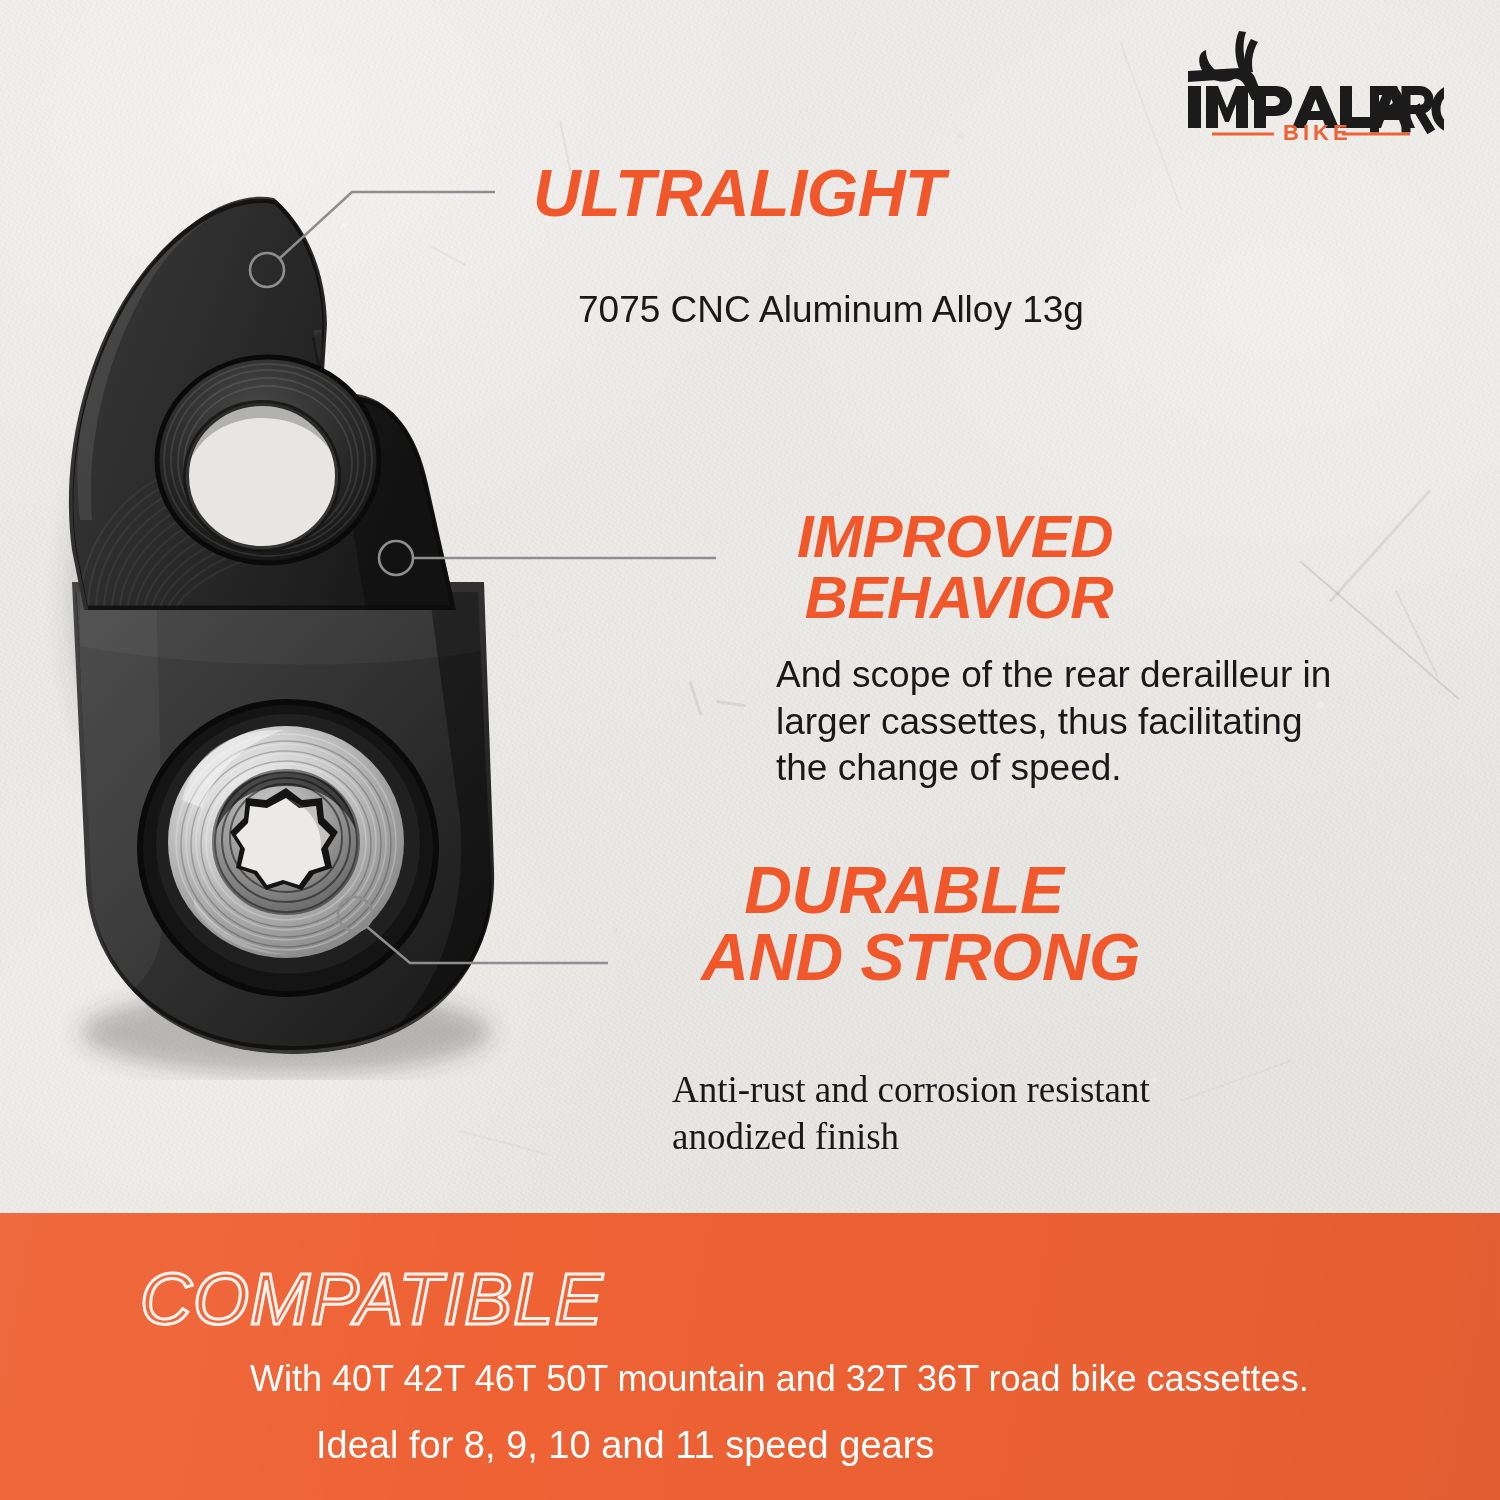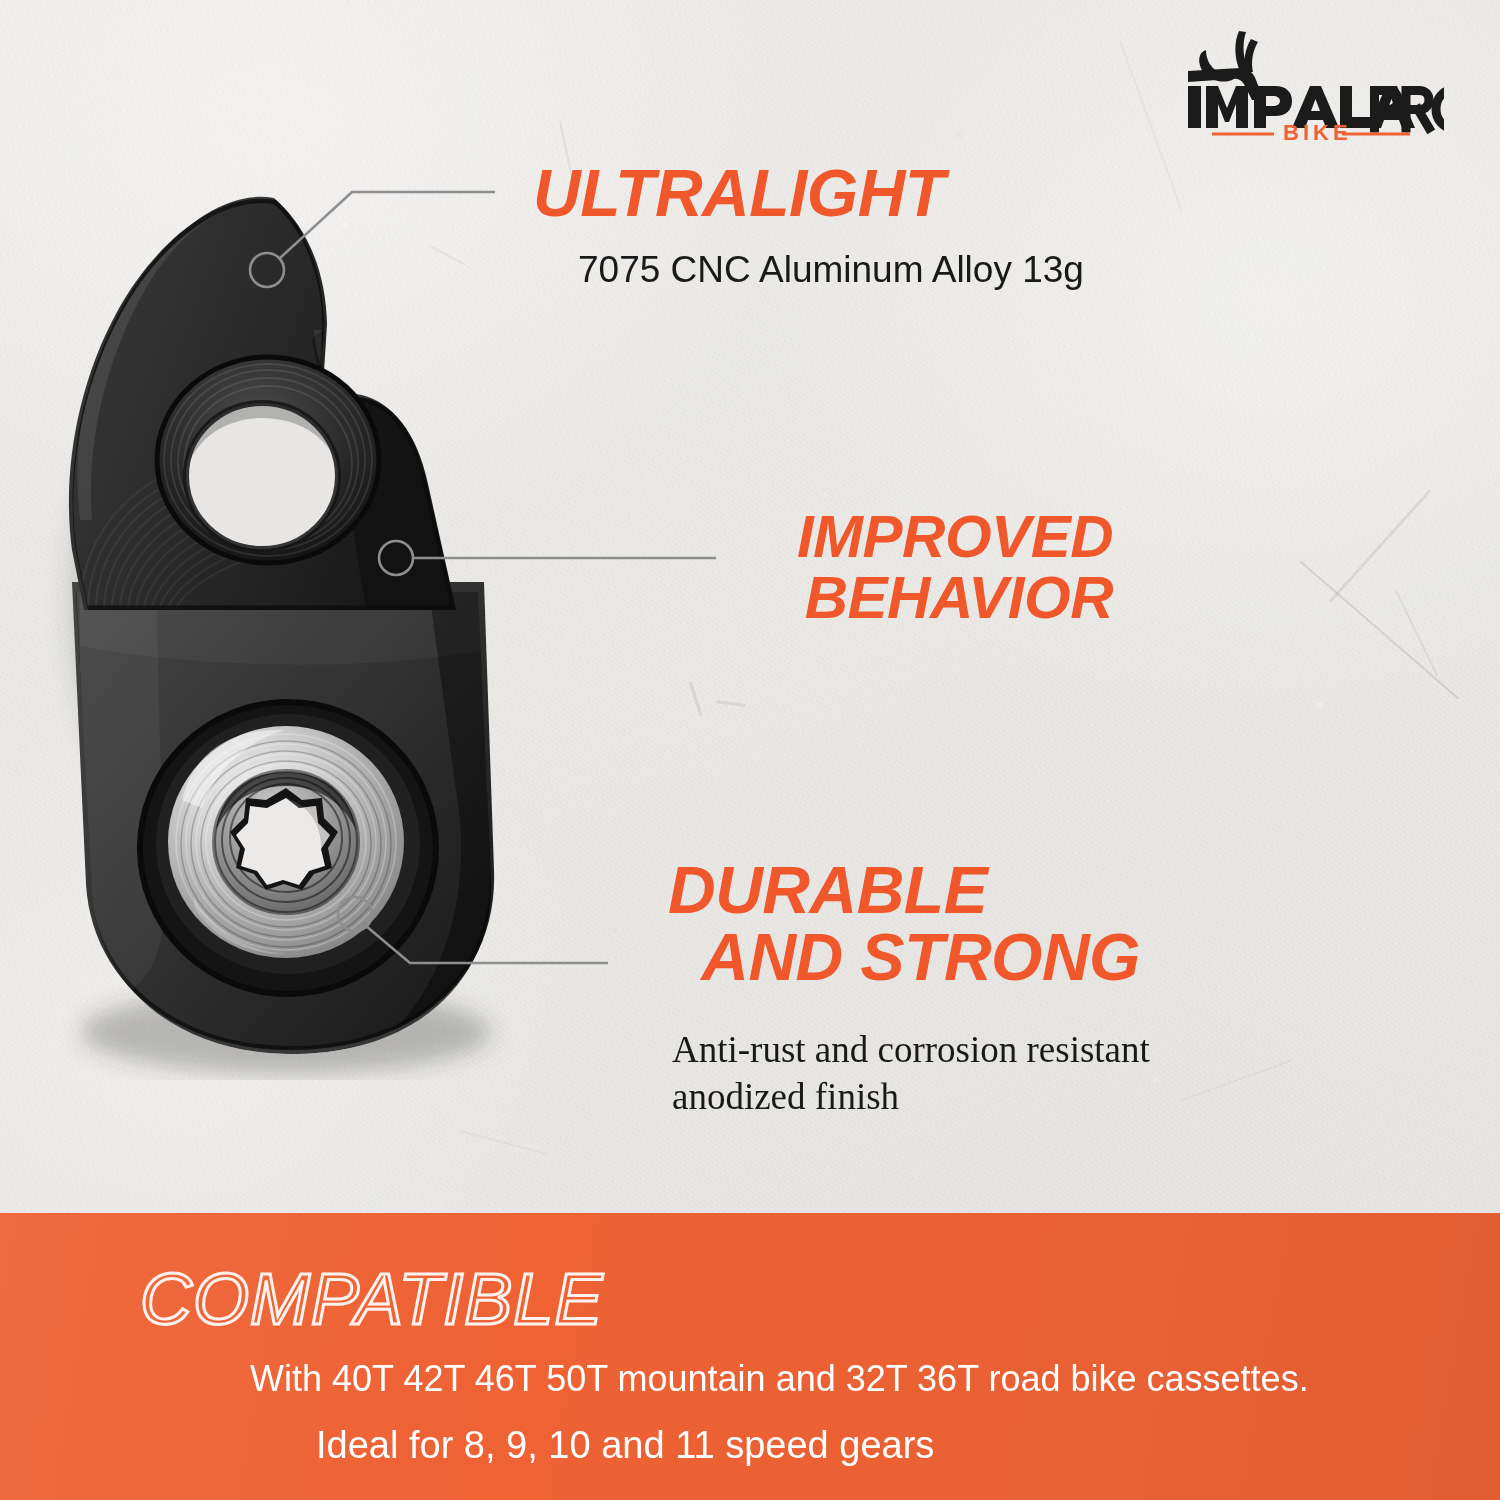--- a/index.html
+++ b/index.html
@@ -74,28 +74,30 @@
   
   .head {
     position: absolute;
     color: #f0572a;
     font-weight: bold;
     font-style: italic;
     letter-spacing: -0.5px;
     line-height: 1.02;
     white-space: pre;
     font-family: "Liberation Sans", sans-serif;
+    text-align: center;
   }
   .body {
     position: absolute;
     color: #191919;
     font-weight: normal;
     line-height: 1.26;
     white-space: pre-line;
     font-family: "Liberation Sans", sans-serif;
+    margin-top: 40px;
   }
 
   #h-ultralight { left: 533px; top: 160px;  font-size: 66px; }
   #b-ultralight { left: 578px; top: 247px;  font-size: 37px; }
 
   #h-improved   { left: 723px; top: 466px;  font-size: 60px; text-align: right; width: 390px; margin-top: 40px; }
   #b-improved   { left: 776px; top: 612px;  font-size: 37px; }
 
   #h-durable    { left: 652px; top: 857px;  font-size: 66px; margin-left: 16px; }
   #b-durable    { left: 672px; top: 1027px; font-size: 37px; font-family: Liberation Serif, serif; }
@@ -422,20 +424,23 @@
       <circle cx="355" cy="914" r="17"></circle>
       <path d="M366 926 L410 963 L608 963"></path>
     </g>
   </svg>
 
   <div class="head" id="h-ultralight">ULTRALIGHT</div>
   <div class="body" id="b-ultralight">7075 CNC Aluminum Alloy 13g</div>
 
   <div class="head" id="h-improved">IMPROVED
 BEHAVIOR</div>
+  <div class="body" id="b-improved">And scope of the rear derailleur in
+larger cassettes, thus facilitating
+the change of speed.</div>
 
   <div class="head" id="h-durable">DURABLE
   AND STRONG</div>
   <div class="body" id="b-durable">Anti-rust and corrosion resistant
 anodized finish</div>
 
   <div id="footer">
     <div class="sheen"></div>
   </div>
   <div id="f-title">COMPATIBLE</div>

